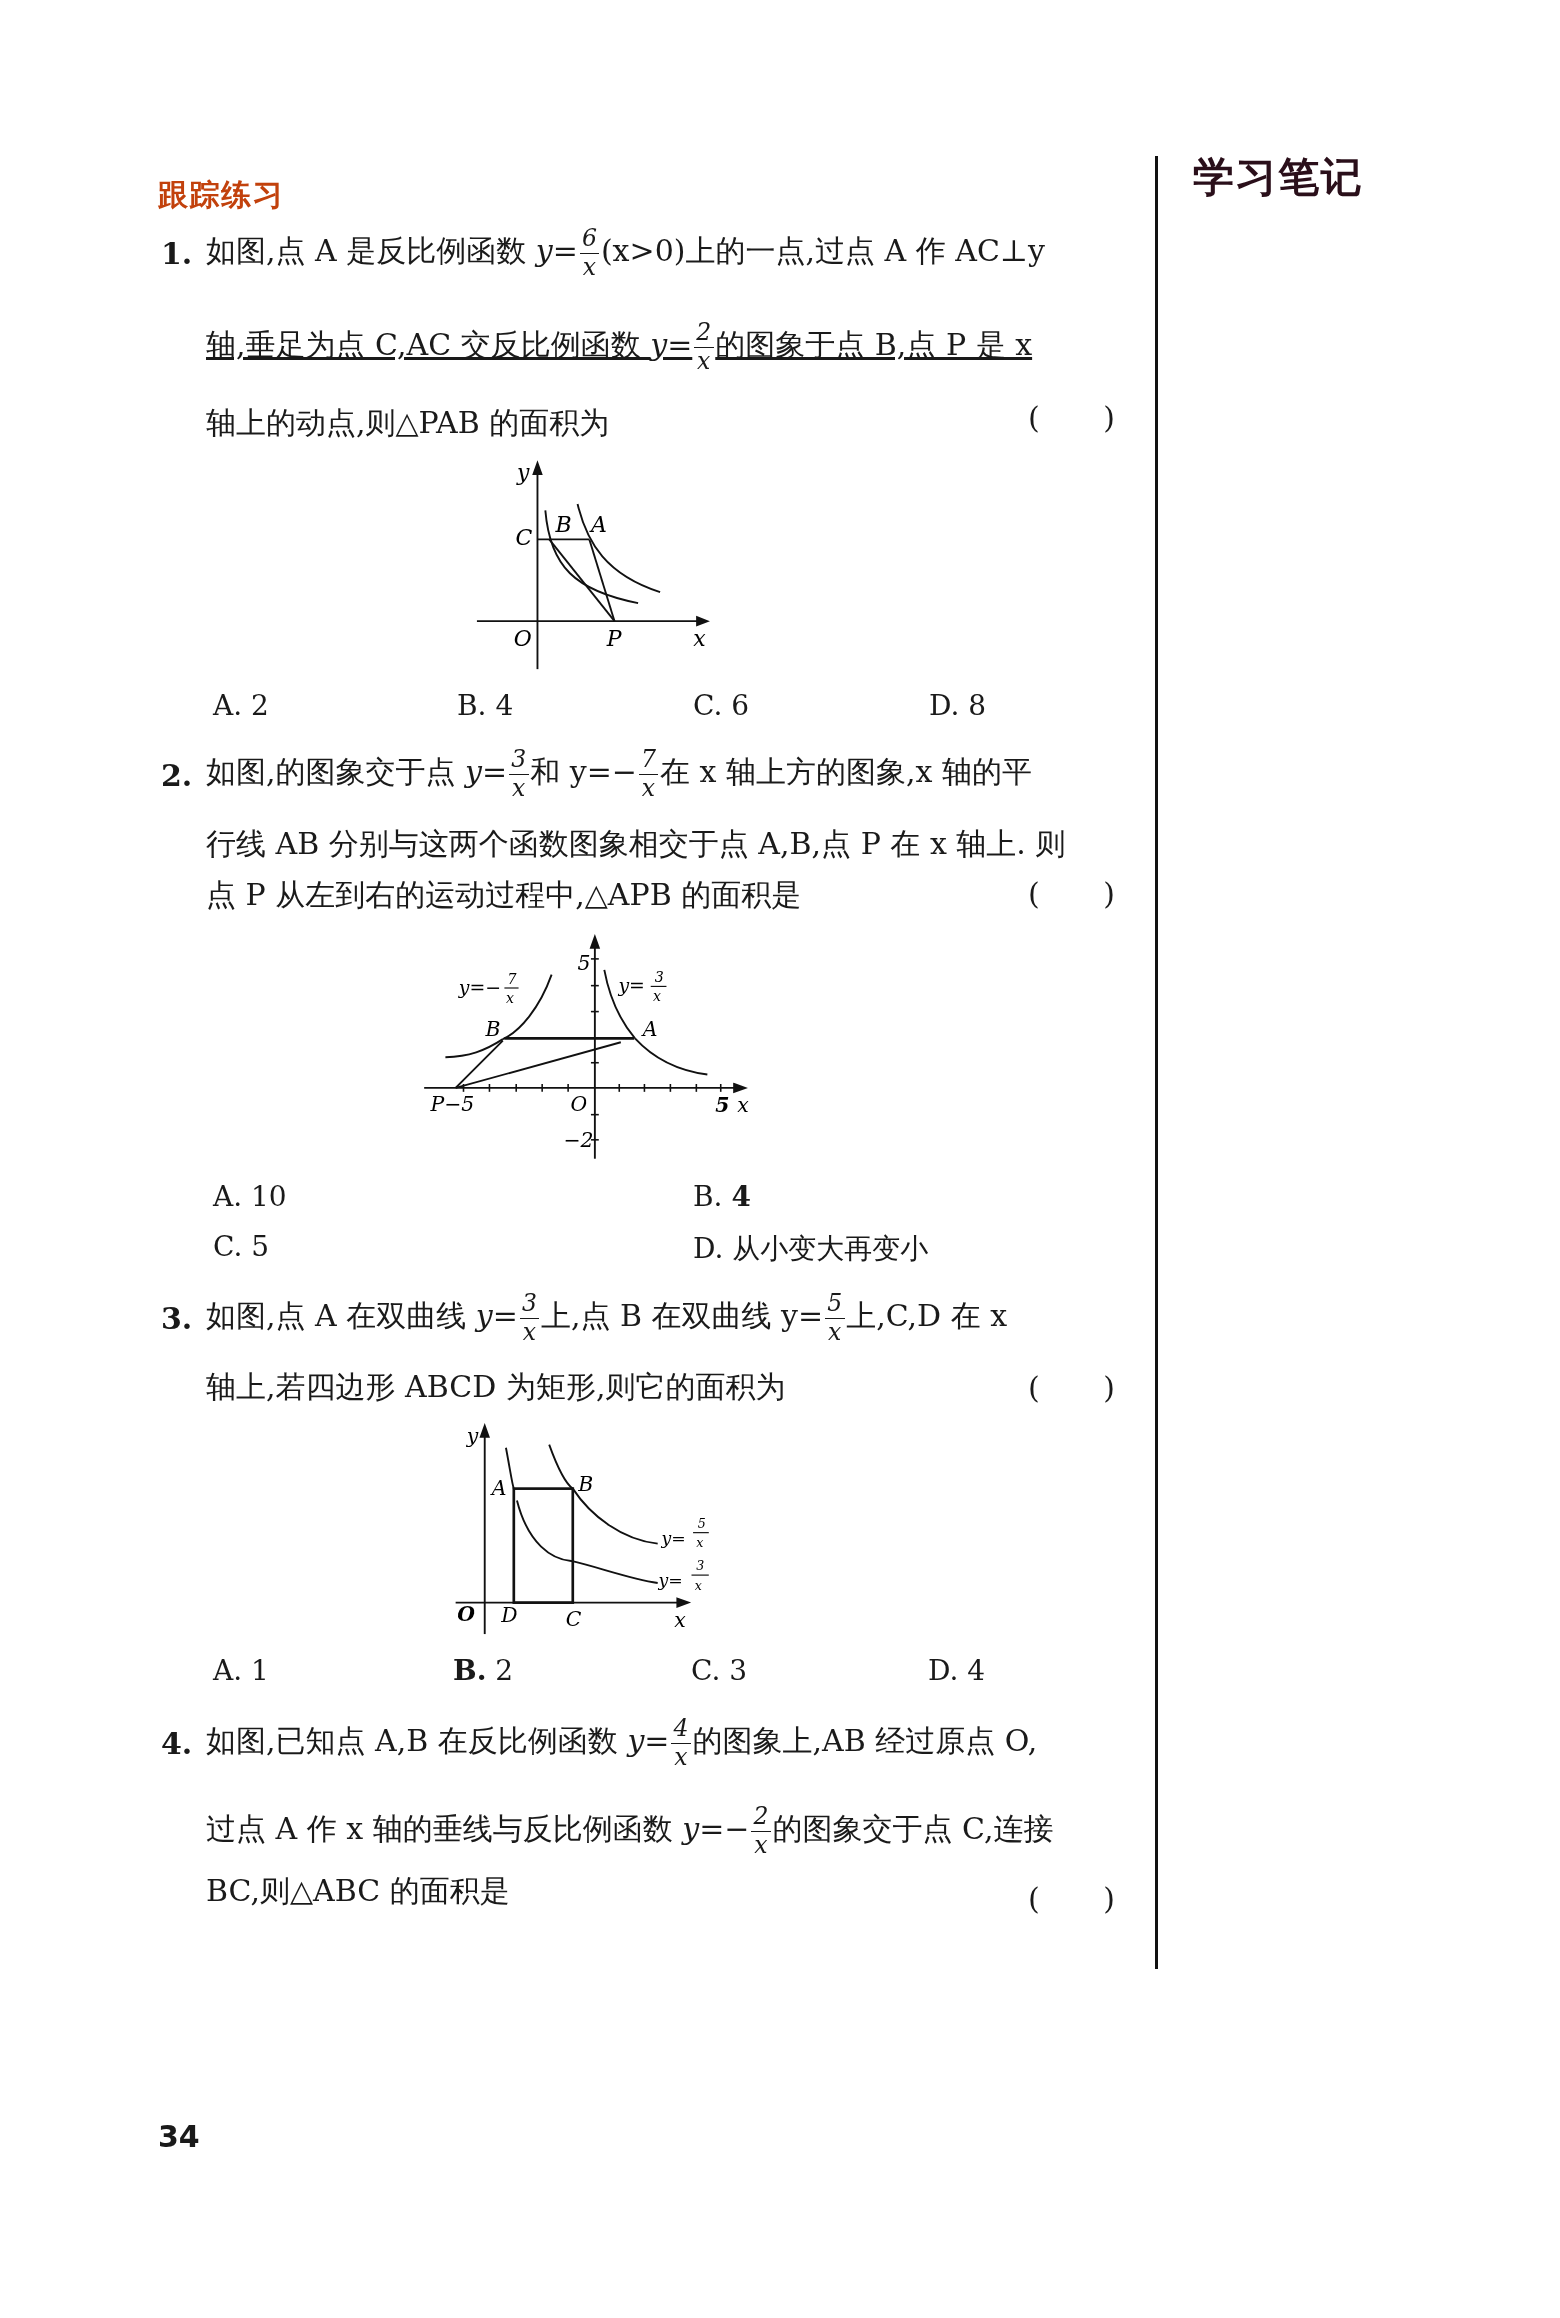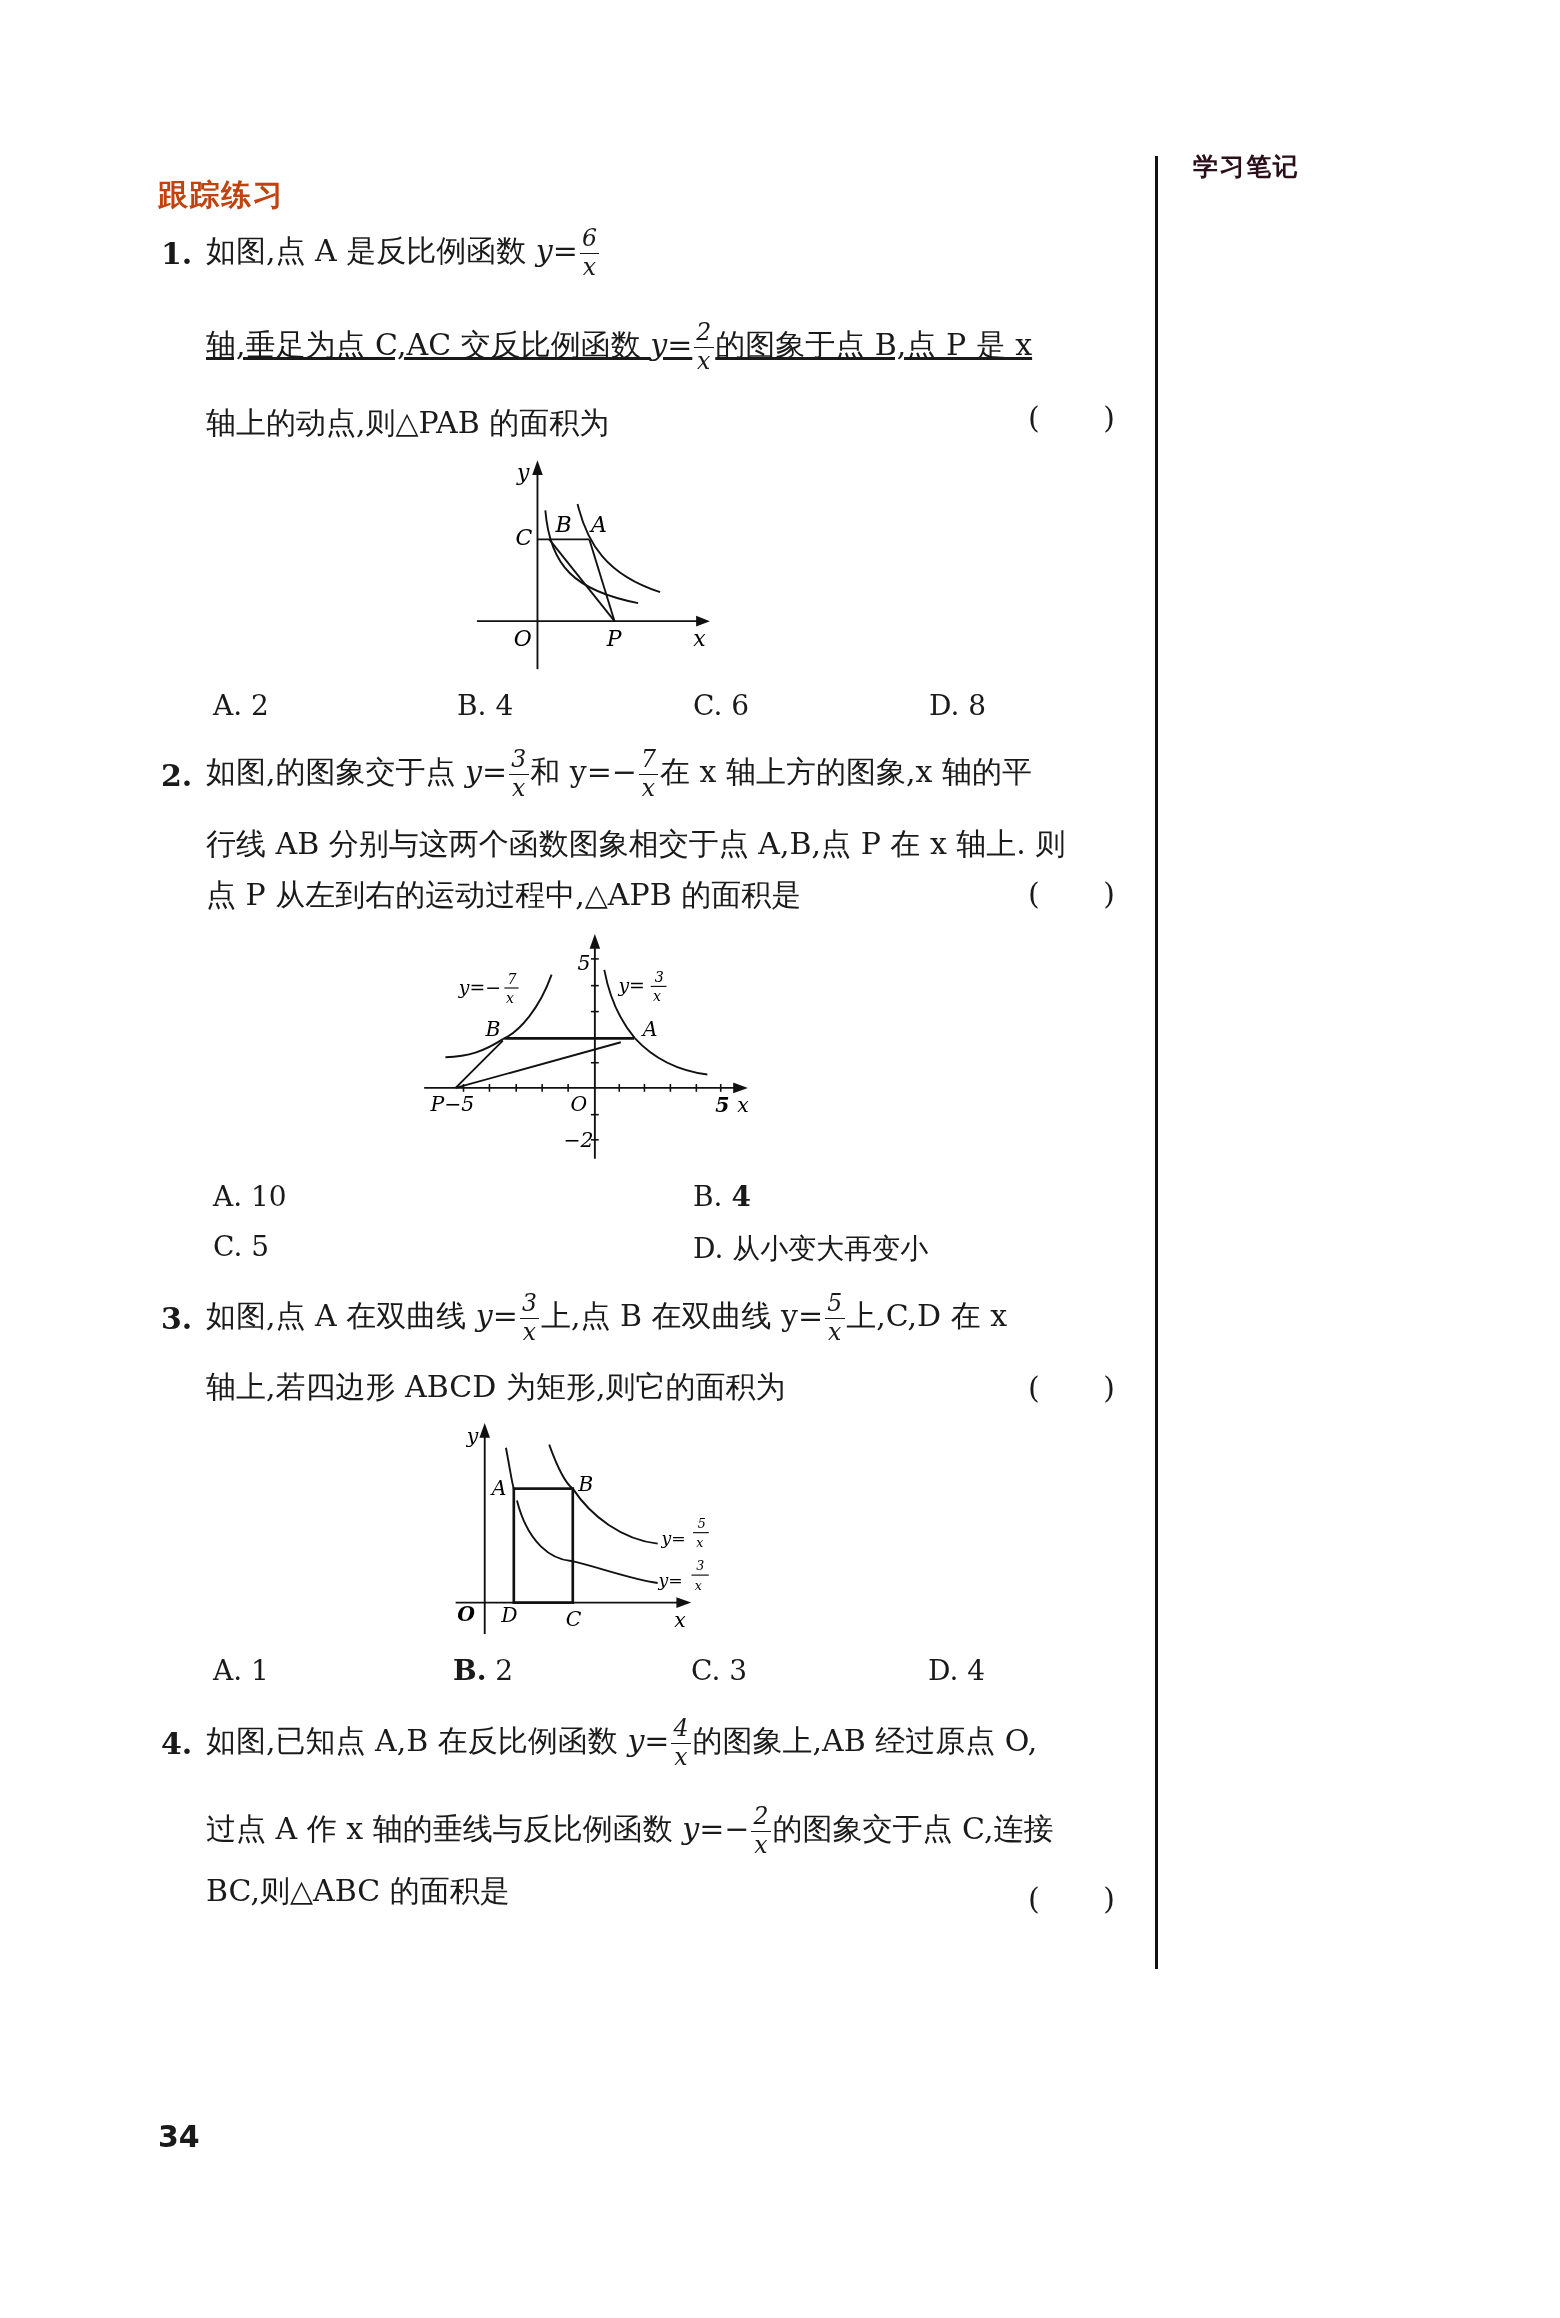--- a/index.html
+++ b/index.html
@@ -2,21 +2,21 @@
 <html style="font-size:12.6px"><head>
 <meta charset="utf-8">
 <style>
   html, body { margin:0; padding:0; background:#ffffff; }
   body { width:1561px; height:2319px; position:relative; overflow:hidden;
          font-family: "DejaVu Serif", "Liberation Serif", serif; color:#1a1a1a; }
   .abs { position:absolute; }
   .title { left:158px; top:175px; font-family:Liberation Serif, serif; font-weight:bold;
            font-size:30px; color:#c2410c; letter-spacing:1.6px; }
   .notes { left:1193px; top:150px; font-family:"DejaVu Sans", sans-serif; font-weight:bold;
-           font-size:25px; color:#2a0f1a; letter-spacing:1.6px; }
+           font-size:41px; color:#2a0f1a; letter-spacing:1.6px; }
   .vrule { left:1155px; top:156px; width:3.2px; height:1813px; background:#111; }
   .line { position:absolute; left:206px; font-size:30px; white-space:nowrap; line-height:1; }
   .qnum { position:absolute; left:161px; font-size:30px; font-weight:bold; }
   .paren { position:absolute; left:1028px; font-size:30px; width:87px; display:flex; justify-content:space-between; }
   .frac { display:inline-block; vertical-align:middle; text-align:center; font-style:italic; font-size:23.6px; line-height:1; margin:0 1.6px; }
   .frac .num { display:block; border-bottom:1.6px solid #1a1a1a; padding:0 2.4px 2.4px; }
   .frac .den { display:block; padding-top:2.4px; }
   i { font-style:italic; }
   .opt { position:absolute; font-size:28px; white-space:nowrap; }
   .fig { position:absolute; }
@@ -26,21 +26,21 @@
 </head>
 <body>
 
 <div class="abs title">跟踪练习</div>
 <div class="abs notes">学习笔记</div>
 <div class="abs vrule"></div>
 
 <div>
   <div class="qnum" style="top:236px;">1.</div>
   <div class="line" style="top:227px;">
-    <span>如图,点 A 是反比例函数 </span><i>y=</i><span class="frac"><span class="num">6</span><span class="den">x</span></span>
+    <span>如图,点 A 是反比例函数 </span><i>y=</i><span class="frac"><span class="num">6</span><span class="den">x</span></span><span>(x&gt;0)上的一点,过点 A 作 AC⊥y</span>
   </div>
   <div class="line" style="top:321px;text-decoration:underline;">
     <span>轴,垂足为点 C,AC 交反比例函数 </span><i>y=</i><span class="frac"><span class="num">2</span><span class="den">x</span></span><span>的图象于点 B,点 P 是 x</span>
   </div>
   <div class="line" style="top:408px;">轴上的动点,则△PAB 的面积为</div>
   <div class="paren" style="top:400px;">
       <span>(</span>
       <span>)</span>
     </div>
 

